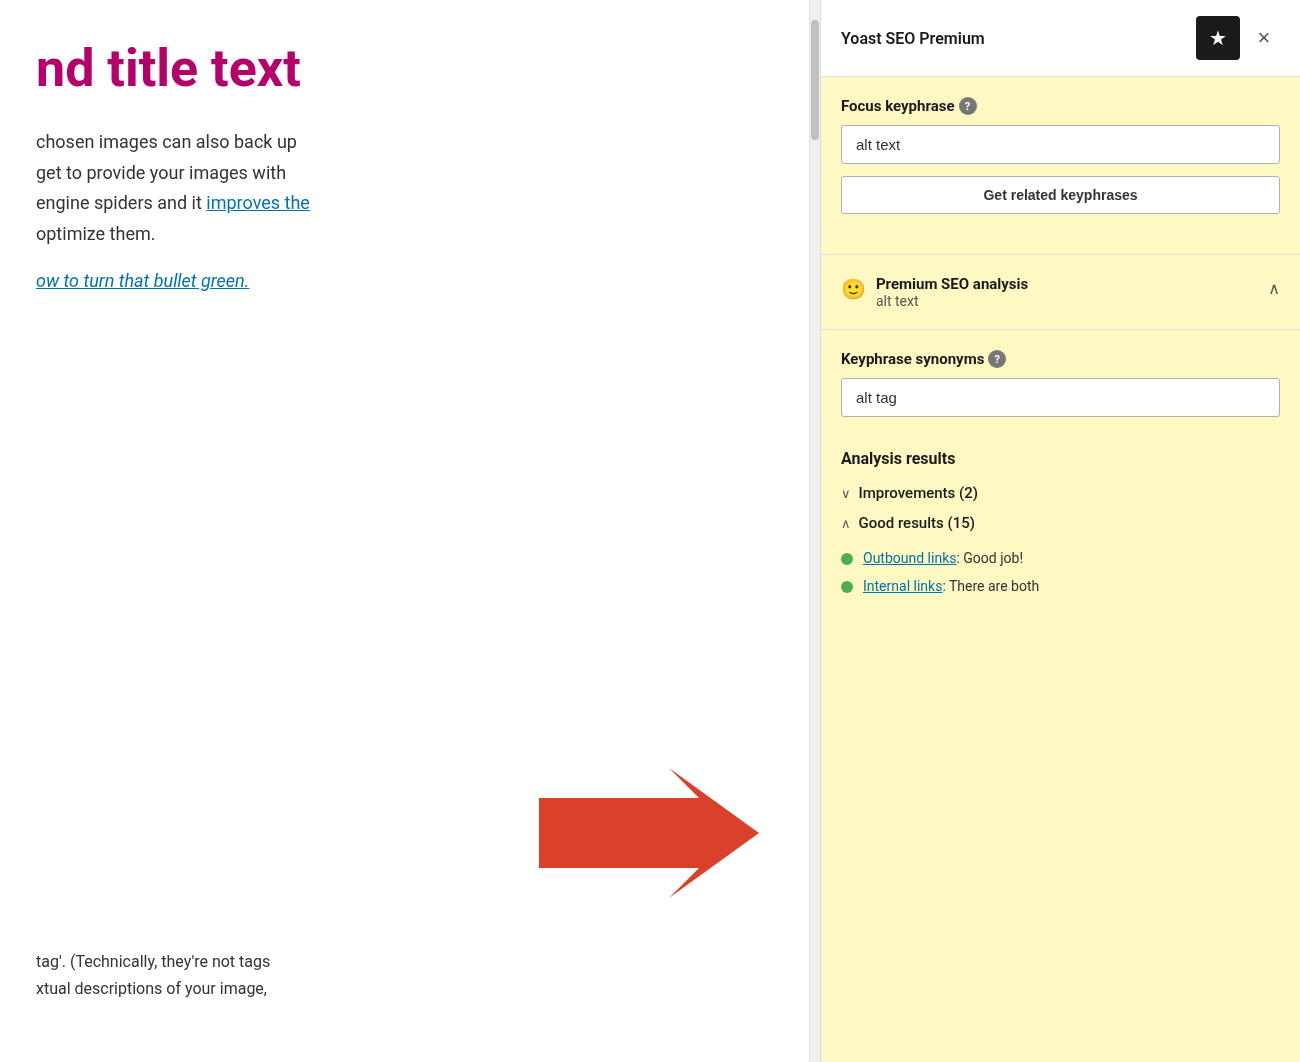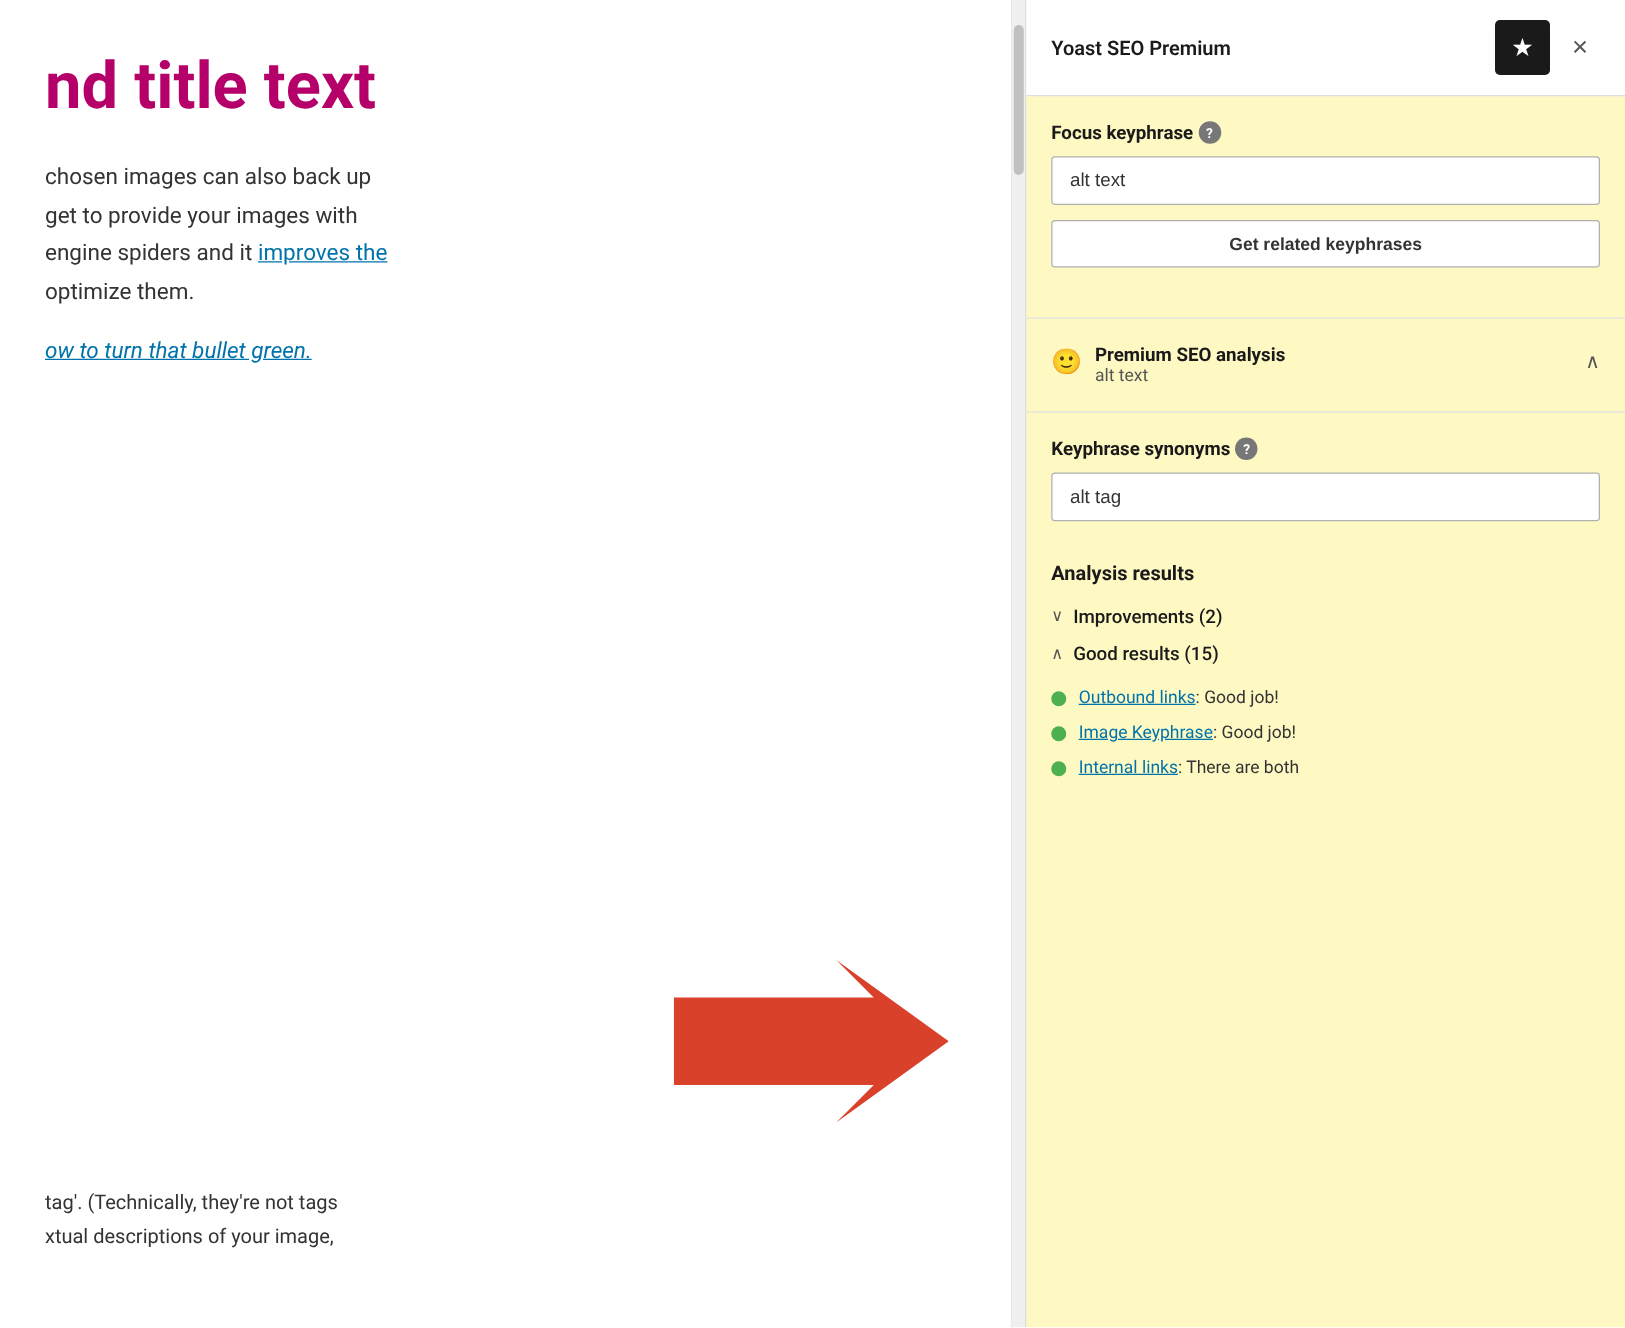--- a/index.html
+++ b/index.html
@@ -410,26 +410,20 @@
           <span class="group-label">Good results (15)</span>
         </div>
 
         <div class="result-item">
           <div class="result-dot dot-green"></div>
           <span>
             <a href="#">Outbound links</a><span>: Good job!</span>
           </span>
         </div>
 
-        <div class="result-item">
-          <div class="result-dot dot-green"></div>
-          <span>
-            <a href="#">Image Keyphrase</a><span>: Good job!</span>
-          </span>
-        </div>
 
 
         <div class="result-item">
           <div class="result-dot dot-green"></div>
           <span>
             <a href="#">Internal links</a><span>: There are both</span>
           </span>
         </div>
 
       </div>

